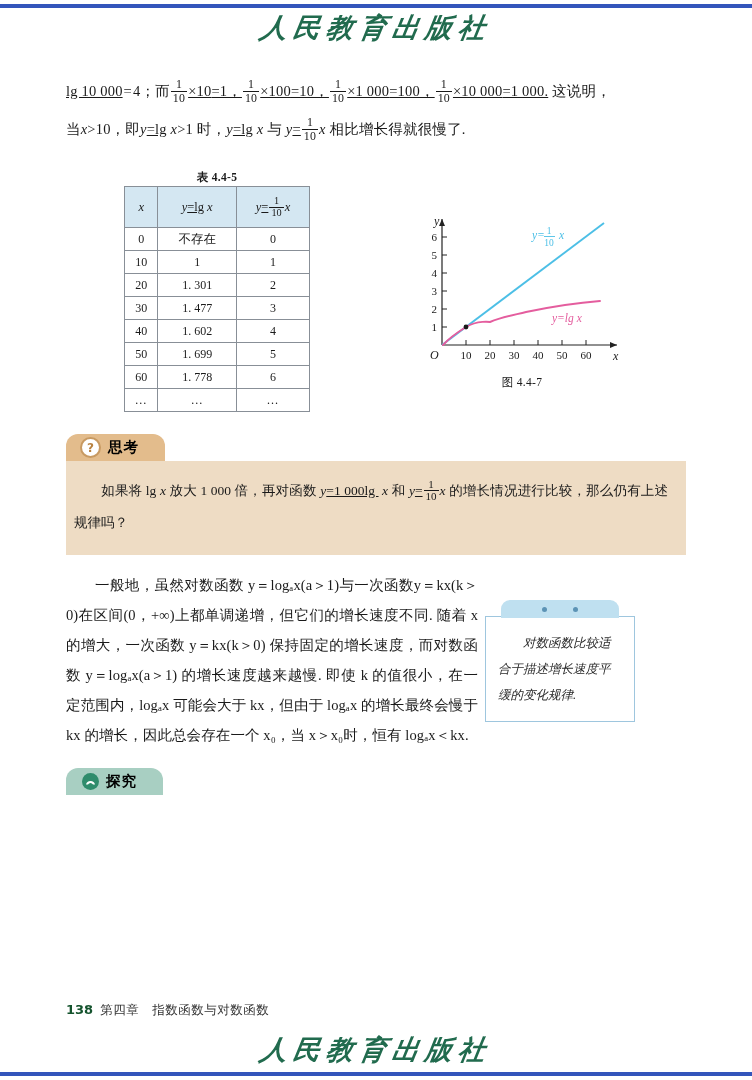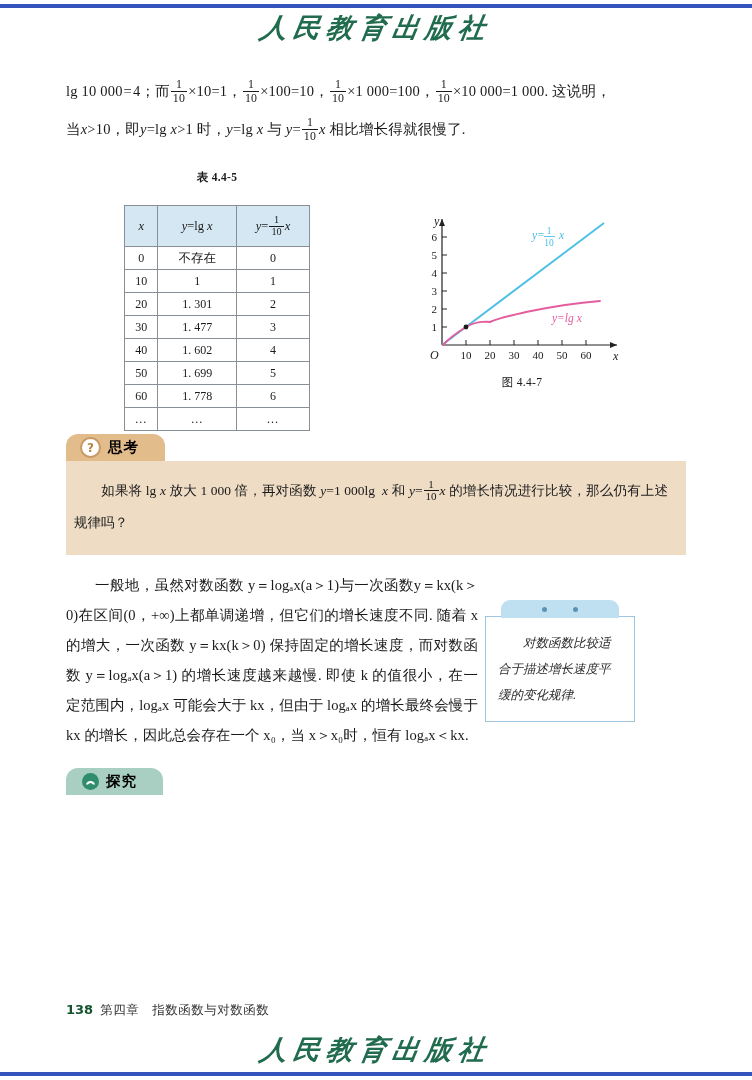--- a/index.html
+++ b/index.html
@@ -62,21 +62,21 @@
     width: 620px;
   }
   .para {
     font-size: 14.5px;
     line-height: 38px;
     text-align: justify;
     letter-spacing: 0.2px;
   }
 
   .mi { font-style: italic; font-family: "Liberation Serif", serif; }
-  .mn { font-family: "Liberation Serif", serif; }
+  .mn { font-family: "Liberation Serif", serif; text-decoration: underline; }
   .op { padding: 0 1px; }
 
   
   .frac {
     display: inline-block;
     vertical-align: -0.48em;
     text-align: center;
     font-size: 0.82em;
     line-height: 1.04;
     margin: 0 1px;
@@ -88,21 +88,21 @@
   .table-wrap {
     position: absolute;
     left: 124px;
     top: 170px;
     width: 186px;
   }
   .table-caption {
     font-size: 11.5px;
     font-weight: bold;
     text-align: center;
-    margin-bottom: 20px;
+    margin-bottom: 1px;
     letter-spacing: 0.3px;
   }
   table.data {
     border-collapse: collapse;
     width: 186px;
     background: #ffffff;
   }
   table.data th, table.data td {
     border: 1px solid #888f97;
     text-align: center;

